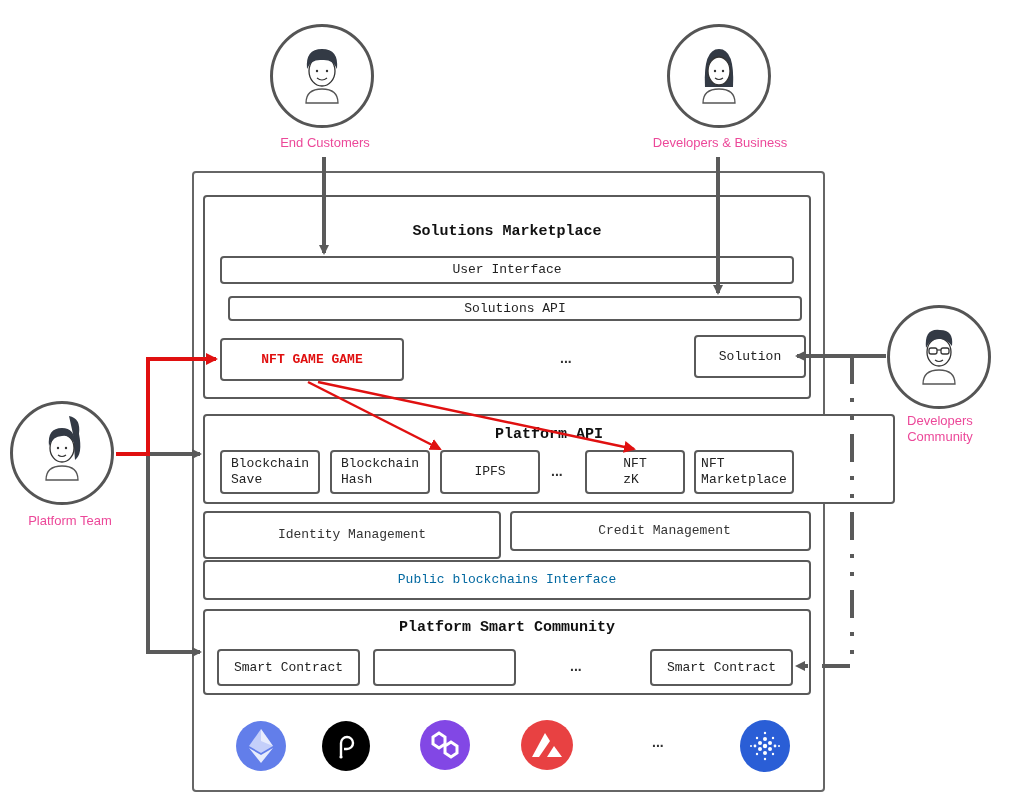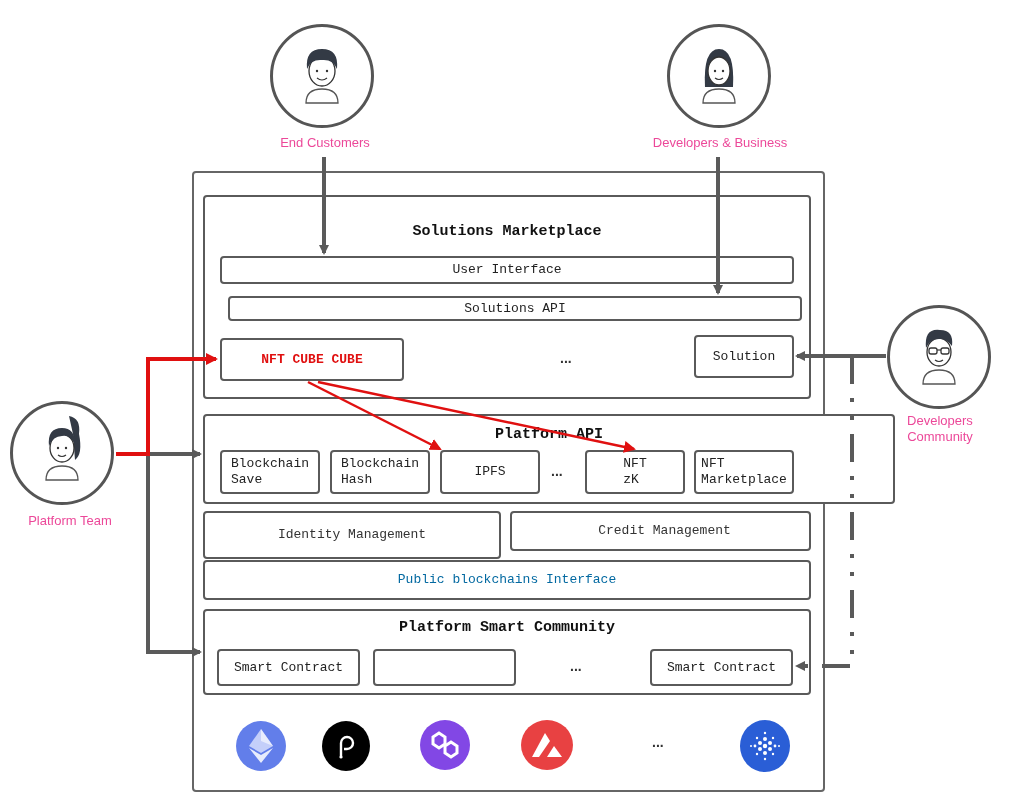--- a/index.html
+++ b/index.html
@@ -17,23 +17,23 @@
 </head>
 <body>
 
 <div class="box" style="left:192px; top:171px; width:633px; height:621px; border-color:#666;"></div>
 
 <div class="box" style="left:203px; top:195px; width:608px; height:204px;">
   <div class="title" style="top:26px;">Solutions Marketplace</div>
 </div>
 <div class="box mono cell" style="left:220px; top:256px; width:574px; height:28px;">User Interface</div>
 <div class="box mono cell" style="left:220px; top:296px; width:574px; height:25px;margin-left:8px;">Solutions API</div>
-<div class="box mono cell" style="left:220px; top:338px; width:184px; height:43px; color:#e01010; font-weight:bold;">NFT CUBE CUBE</div>
+<div class="box mono cell" style="left:220px; top:338px; width:184px; height:43px; color:#e01010; font-weight:bold;">NFT GAME GAME</div>
 <div class="ellipsis" style="left:560px; top:350px;">...</div>
-<div class="box mono cell" style="left:694px; top:335px; width:100px; height:43px;">Solution</div>
+<div class="box mono cell" style="left:694px; top:335px; width:112px; height:43px;">Solution</div>
 
 <div class="box" style="left:203px; top:414px; width:692px; height:90px;">
   <div class="title" style="top:10px;">Platform API</div>
 </div>
 <div class="box mono cell" style="left:220px; top:450px; width:100px; height:44px;">Blockchain
 Save</div>
 <div class="box mono cell" style="left:330px; top:450px; width:100px; height:44px;">Blockchain
 Hash</div>
 <div class="box mono cell" style="left:440px; top:450px; width:100px; height:44px;">IPFS</div>
 <div class="ellipsis" style="left:551px; top:463px;">...</div>

